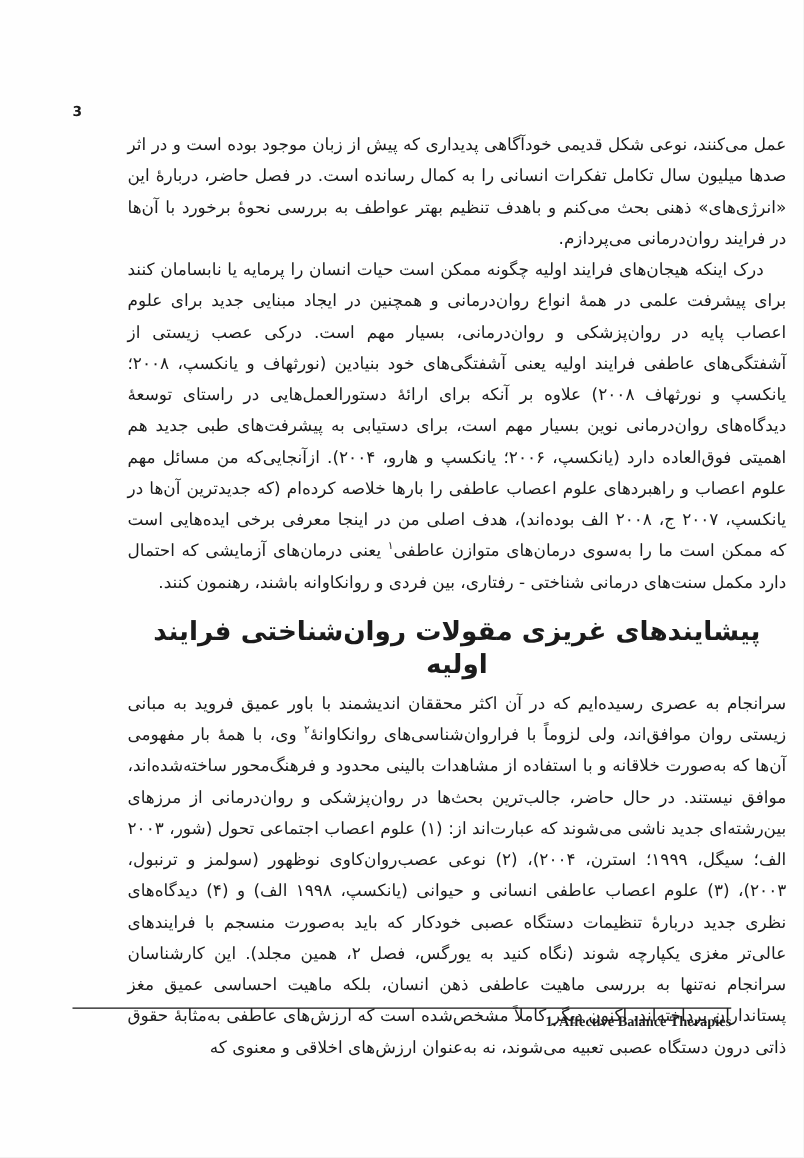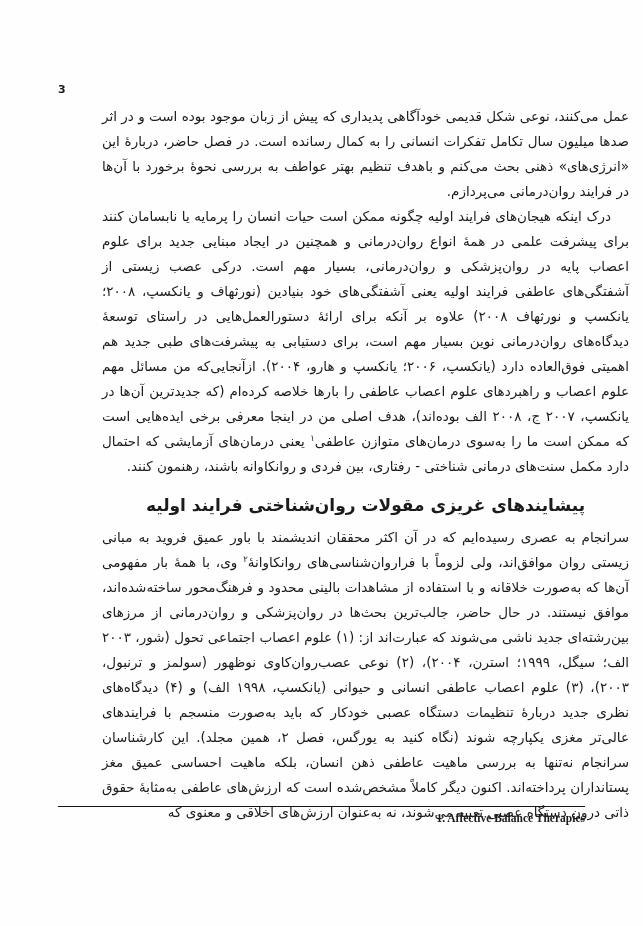--- a/index.html
+++ b/index.html
@@ -36,21 +36,21 @@
     direction: rtl;
     font-size: 13.5px;
     line-height: 25px;
     margin-left: 44px;
   }
   .para { margin: 0; text-align: justify; }
   .para.indent { text-indent: 18px; }
   .section-heading {
     margin: 13px 0 7px 0;
     text-align: center;
-    font-size: 17px;
+    font-size: 21px;
     font-weight: bold;
     line-height: 26px;
   }
   .fn-ref {
     font-size: 8.5px;
     line-height: 0;
     vertical-align: super;
   }
   .footnotes {
     position: absolute;

